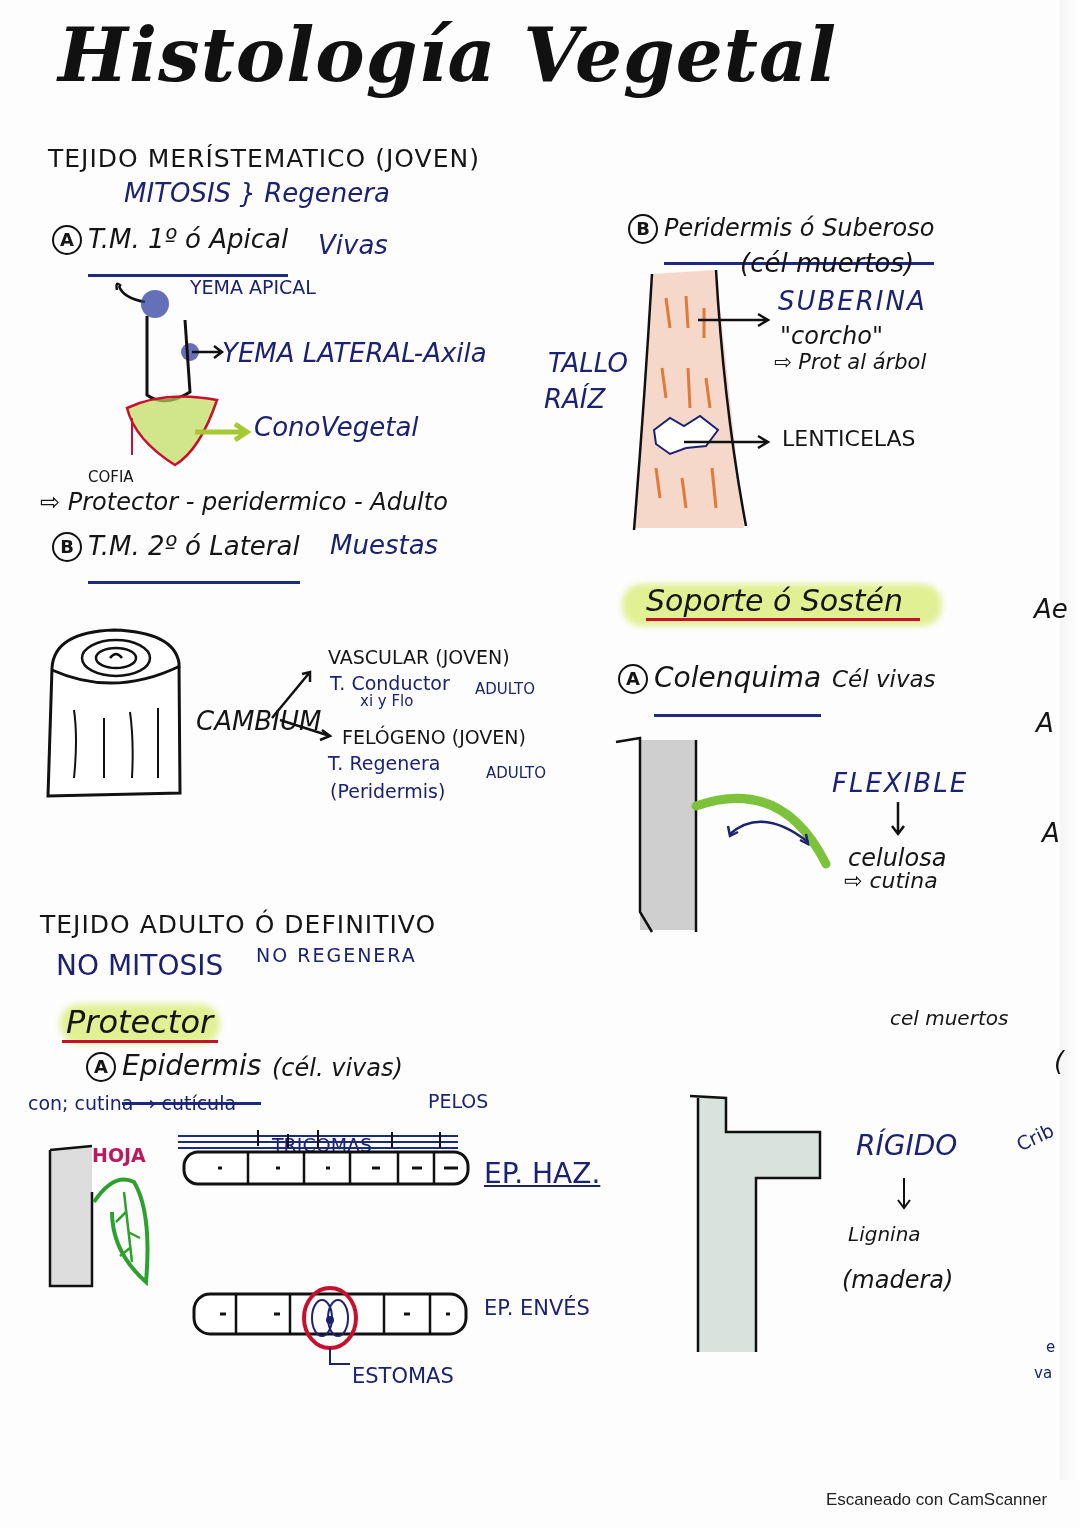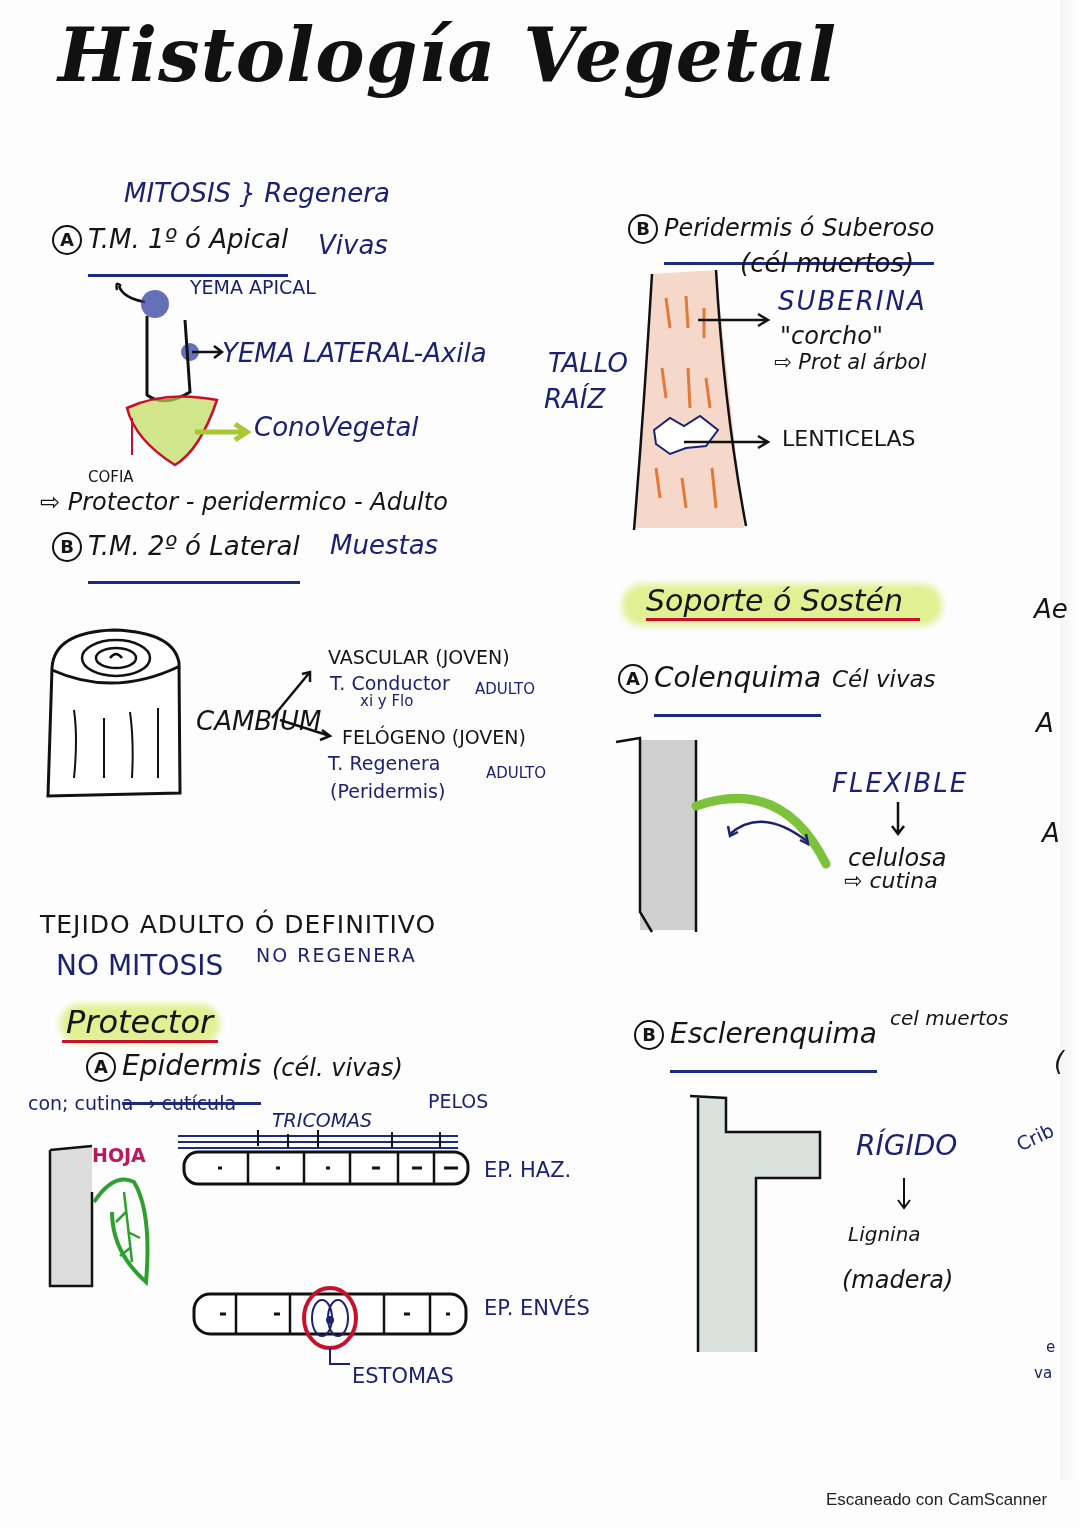--- a/index.html
+++ b/index.html
@@ -23,20 +23,21 @@
   .footer { position: absolute; left: 826px; top: 1490px; font-family: "Liberation Sans", sans-serif; font-size: 17px; color: #222; }
 </style>
 </head>
 <body>
 
 <div class="page">
   <div class="right-edge"></div>
 
   <div class="t title" style="left:58px; top:18px;">Histología Vegetal</div>
 
+  <div class="t hdr blk" style="left:48px; top:146px;">TEJIDO MERÍSTEMATICO (JOVEN)</div>
   <div class="t hand blu" style="left:124px; top:180px;">MITOSIS } Regenera</div>
 
   <div class="t hand blk" style="left:52px; top:225px;">
     <span class="circle">A</span><span class="ul-blue">T.M. 1º ó Apical</span>
   </div>
   <div class="t hand blu" style="left:318px; top:232px;">Vivas</div>
 
   <svg width="140" height="200" style="left:105px; top:280px;">
     <path d="M12 10 Q10 0 16 6" stroke="#111" stroke-width="2.5" fill="none"></path>
     <path d="M14 6 Q18 18 40 22" stroke="#111" stroke-width="2.5" fill="none"></path>
@@ -120,23 +121,20 @@
     <path d="M118 98 Q150 70 196 106" stroke="#1c2270" stroke-width="2.5" fill="none"></path>
     <path d="M116 90 L118 100 L126 96 M188 104 L196 108 L194 98" stroke="#1c2270" stroke-width="2.5" fill="none"></path>
   </svg>
   <div class="t hand blu" style="left:832px; top:770px; letter-spacing:2px;">FLEXIBLE</div>
   <svg width="20" height="40" style="left:890px; top:800px;">
       <path d="M8 2 L8 34 M2 26 L8 34 L14 26" stroke="#111" stroke-width="2.5" fill="none"></path>
     </svg>
   <div class="t hand blk" style="left:848px; top:846px; font-size:24px;">celulosa</div>
   <div class="t hand blk" style="left:844px; top:870px; font-size:22px;">⇨ cutina</div>
 
-  <div class="t hand blk" style="left:634px; top:1020px; font-size:28px;">
-    <span class="circle">B</span><span class="ul-blue">Esclerenquima</span>
-  </div>
   <div class="t hand blk" style="left:890px; top:1008px; font-size:20px;">cel muertos</div>
   <svg width="140" height="260" style="left:690px; top:1094px;">
     <path d="M8 4 L36 4 L36 38 L130 38 L130 84 L66 84 L66 258 L8 258 Z" fill="rgba(150,175,160,0.35)"></path>
     <path d="M0 2 L36 4 L36 38 L130 38 L130 84 L66 84 L66 258 M8 4 L8 258" stroke="#111" stroke-width="2.5" fill="none"></path>
   </svg>
   <div class="t hand blu" style="left:856px; top:1132px; font-size:28px;">RÍGIDO</div>
   <svg width="20" height="40" style="left:896px; top:1176px;">
       <path d="M8 2 L8 32 M2 24 L8 32 L14 24" stroke="#111" stroke-width="2" fill="none"></path>
     </svg>
   <div class="t hand blk" style="left:848px; top:1224px; font-size:20px;">Lignina</div>
@@ -149,39 +147,39 @@
   <div class="hl" style="left:60px; top:1004px; width:160px; height:40px;"></div>
   <div class="t hand blk" style="left:66px; top:1006px; font-size:32px;">Protector</div>
   <div class="ul-red" style="left:62px; top:1040px; width:156px;"></div>
 
   <div class="t hand blk" style="left:86px; top:1052px; font-size:28px;">
     <span class="circle">A</span><span class="ul-blue">Epidermis</span>
   </div>
   <div class="t hand blk" style="left:272px; top:1056px; font-size:24px;">(cél. vivas)</div>
 
   <div class="t small blu" style="left:28px; top:1094px;">con; cutina ⇢ cutícula</div>
-  <div class="t small blu" style="left:272px; top:1111px;font-style:italic;">TRICOMAS</div>
+  <div class="t small blu" style="left:272px; top:1136px;">TRICOMAS</div>
   <div class="t small blu" style="left:428px; top:1092px;">PELOS</div>
 
   <svg width="120" height="150" style="left:42px; top:1142px;">
     <path d="M8 8 L50 4 L50 144 L8 144 Z" fill="rgba(150,150,150,0.3)"></path>
     <path d="M8 8 L50 4 M8 8 L8 144 L50 144 L50 50" stroke="#111" stroke-width="2.5" fill="none"></path>
     <path d="M52 60 Q72 30 92 40 Q110 70 104 140 Q70 110 70 70" stroke="#2ea02e" stroke-width="4" fill="none"></path>
     <path d="M82 50 L90 120 M84 70 L74 80 M86 90 L98 96 M88 106 L78 114" stroke="#2ea02e" stroke-width="2.5" fill="none"></path>
   </svg>
   <div class="t small" style="left:92px; top:1146px; color:#be185d; font-weight:bold;">HOJA</div>
 
   <svg width="300" height="60" style="left:178px; top:1126px;">
     <path d="M0 10 L280 10 M0 16 L280 16 M0 22 L280 22" stroke="#1c2a80" stroke-width="2"></path>
     <path d="M80 4 L80 20 M110 8 L110 22 M140 4 L140 22 M214 6 L214 22 M262 6 L262 22" stroke="#111" stroke-width="2"></path>
     <rect x="6" y="26" width="284" height="32" rx="14" fill="#fff" stroke="#111" stroke-width="3"></rect>
     <path d="M70 26 L70 58 M126 26 L126 58 M172 26 L172 58 M220 26 L220 58 M256 26 L256 58" stroke="#111" stroke-width="2.5"></path>
     <path d="M40 42 L44 42 M98 42 L102 42 M148 42 L152 42 M194 42 L202 42 M234 42 L244 42 M266 42 L280 42" stroke="#111" stroke-width="3"></path>
   </svg>
-  <div class="t small blu" style="left:484px; top:1160px; font-size:21px;">EP. HAZ.</div>
+  <div class="t small blu" style="left:484px; top:1160px; font-size:28px;text-decoration:underline;">EP. HAZ.</div>
 
   <svg width="290" height="80" style="left:190px; top:1290px;">
     <rect x="4" y="4" width="272" height="40" rx="16" fill="#fff" stroke="#111" stroke-width="3"></rect>
     <path d="M46 4 L46 44 M100 4 L100 44 M194 4 L194 44 M240 4 L240 44" stroke="#111" stroke-width="2.5"></path>
     <ellipse cx="140" cy="28" rx="26" ry="30" fill="none" stroke="#c8102e" stroke-width="4"></ellipse>
     <ellipse cx="132" cy="28" rx="10" ry="18" fill="none" stroke="#1c2270" stroke-width="2"></ellipse>
     <ellipse cx="148" cy="28" rx="10" ry="18" fill="none" stroke="#1c2270" stroke-width="2"></ellipse>
     <circle cx="140" cy="30" r="4" fill="#1c2270"></circle>
     <path d="M30 24 L36 24 M84 24 L90 24 M214 24 L220 24 M256 24 L260 24" stroke="#111" stroke-width="3"></path>
     <path d="M140 58 L140 74 L160 74" stroke="#1c2270" stroke-width="2" fill="none"></path>

